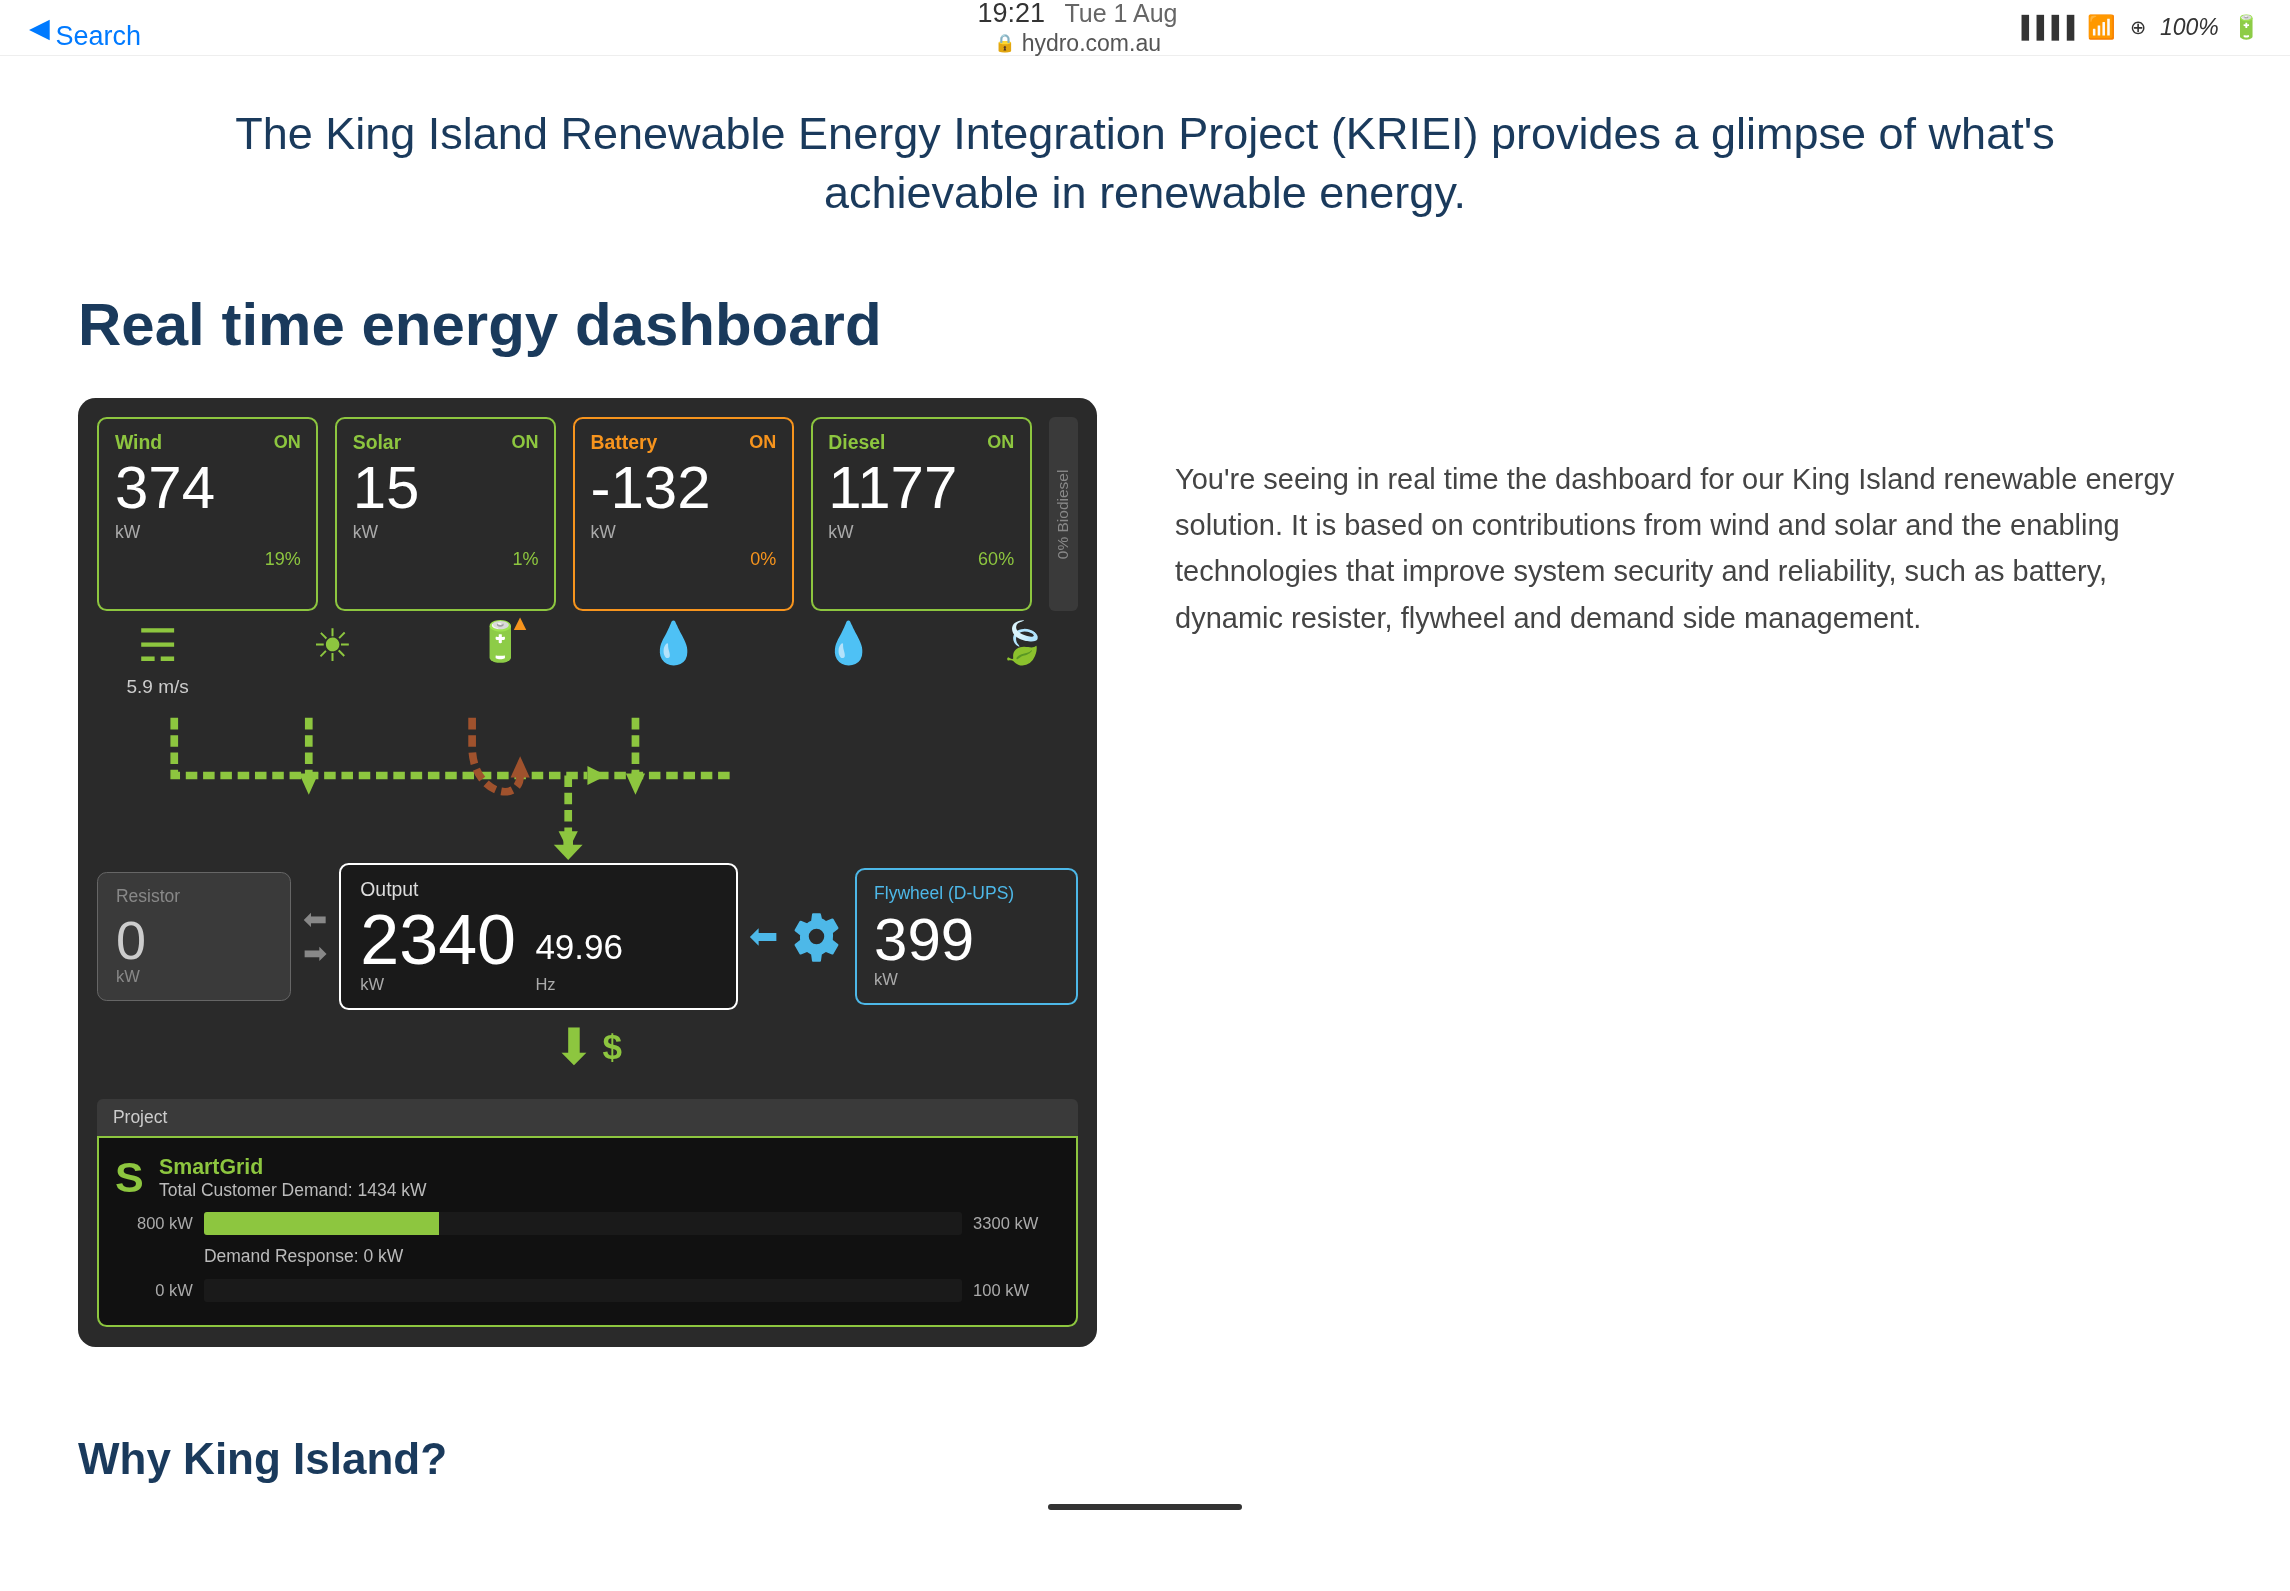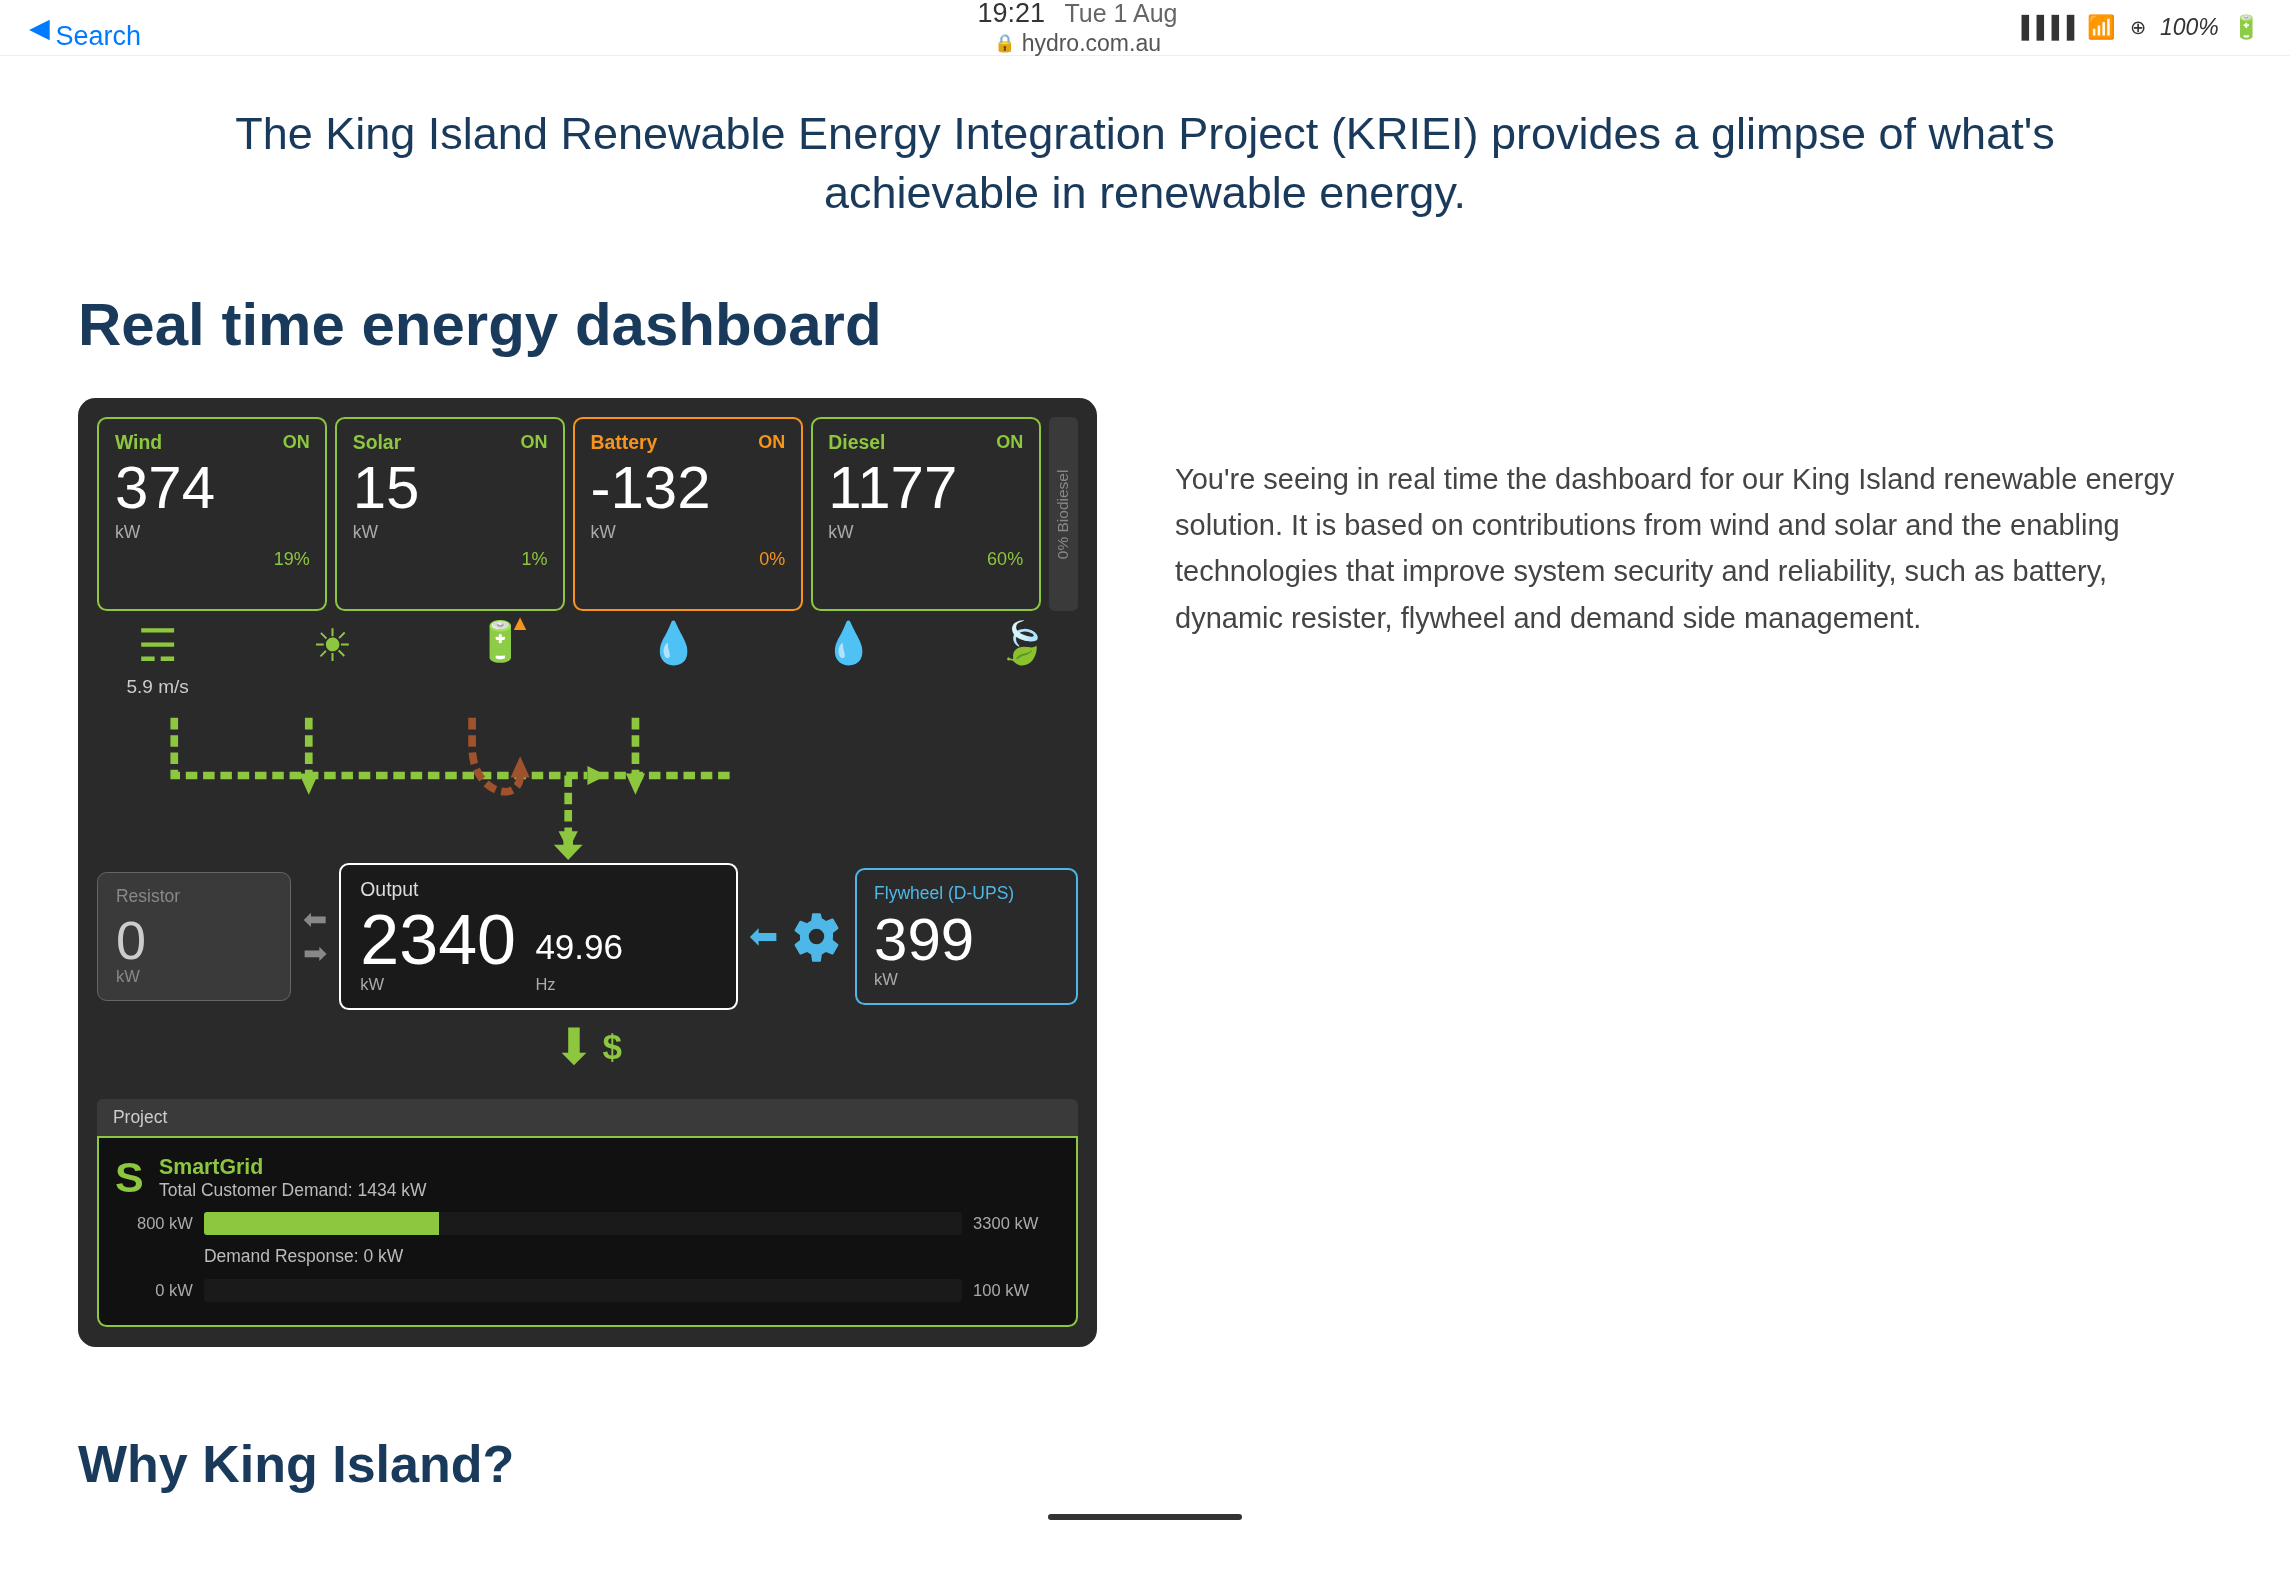--- a/index.html
+++ b/index.html
@@ -350,21 +350,21 @@
       line-height: 1.6;
       margin-top: 48px;
     }
 
     
     .why-section {
       margin-top: 68px;
       padding-top: 19.4px;
     }
     .why-heading {
-      font-size: 52px;
+      font-size: 44px;
       font-weight: 700;
       color: #1a3a5c;
       margin-bottom: 20px;
     }
     .bottom-divider {
       width: 194px;
       height: 5.8px;
       background: #333;
       border-radius: 2.9px;
       margin: 19.4px auto 0 auto;
@@ -400,21 +400,21 @@
 <div class="page-content">
 
   <p class="hero-text">The King Island Renewable Energy Integration Project (KRIEI) provides a glimpse of what's achievable in renewable energy.</p>
 
   <h2 class="section-heading">Real time energy dashboard</h2>
 
   <div class="dashboard-layout">
 
     <div class="dashboard-widget">
 
-      <div style="display:flex;gap:8px;margin-bottom:7.8px;">
+      <div style="display:flex;gap:17px;margin-bottom:7.8px;">
 
         <div class="energy-card green">
           <div class="energy-card-header">
             <span class="energy-label green">Wind</span>
             <span class="energy-status green">ON</span>
           </div>
           <div class="energy-value">374</div>
           <div class="energy-unit">kW</div>
           <div class="energy-percent green">19%</div>
         </div>

